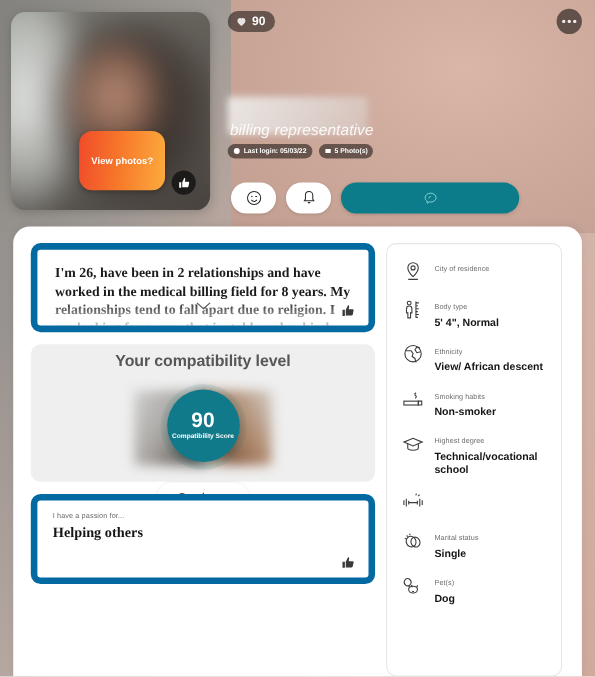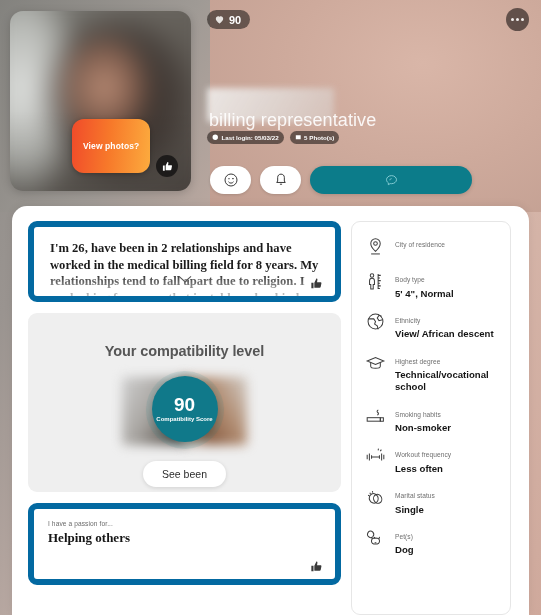--- a/index.html
+++ b/index.html
@@ -87,22 +87,22 @@
 
   
   #name-blur {
     position: absolute; left: 207px; top: 88px; width: 127px; height: 34px;
     background: linear-gradient(120deg, rgba(238,236,234,.92) 0%, rgba(224,216,212,.88) 55%, rgba(214,197,190,.8) 100%);
     filter: blur(3.2px);
     border-radius: 2px;
   }
   #job-title {
     position: absolute; left: 209px; top: 110px; width: 240px;
-    color: rgba(255,255,255,.9); font-size: 18px; font-weight: 400;
-    letter-spacing: .1px; white-space: nowrap;
+    color: rgba(255,255,255,.9); font-size: 14px; font-weight: 400;
+    letter-spacing: .1px; white-space: nowrap; font-style: italic;
   }
 
   
   #meta-row { position: absolute; left: 207px; top: 131px; display: flex; gap: 6px; }
   .chip {
     height: 13px; display: flex; align-items: center; gap: 3px;
     padding: 0 5px; border-radius: 7px;
     background: rgba(48,40,37,.66);
     color: #fff; font-size: 6.2px; font-weight: 700; white-space: nowrap;
   }
@@ -154,21 +154,21 @@
   #bio-chevron svg { width:16px; height:10px; stroke:#555; fill:none; stroke-width:1.6; }
   .like-corner {
     position: absolute; right: 12px; bottom: 7px; width: 13px; height: 13px;
     cursor: pointer;
   }
   .like-corner svg { width: 13px; height: 13px; fill: #3a3a3a; }
 
   
   #compat-card {
     background: #efefef; border: none; border-radius: 9px;
-    height: 179px; padding: 30px 0 0 0; text-align: center;
+    height: 125px; padding: 8px 0 0 0; text-align: center;
   }
   #compat-title { font-size: 14.5px; font-weight: 700; color: #565656; letter-spacing:-.1px; }
   #compat-visual { position: relative; height: 80px; margin-top: 12px; }
   .compat-photo {
     position: absolute; top: 6px; width: 66px; height: 68px; border-radius: 4px;
     filter: blur(5.5px);
   }
   #compat-photo-left {
     left: 94px;
     background: linear-gradient(120deg,#cfcfcf 0%, #a9a6a2 45%, #6e6862 75%, #3d3733 100%);
@@ -377,54 +377,50 @@
         </span>
         <span>
           <span class="detail-label">Ethnicity</span>
           <div class="detail-value">View/ African descent</div>
         </span>
       </div>
 
       <div class="detail-row">
         <span class="detail-icon">
           <svg viewBox="0 0 24 24">
-              <path d="M2.5 10.2L12 6.2l9.5 4-9.5 4z"></path>
-              <path d="M6.5 12v4.4c0 1.3 2.5 2.3 5.5 2.3s5.5-1 5.5-2.3V12"></path>
-            </svg>
-        </span>
-        <span>
-          <span class="detail-label">Highest degree</span>
-          <div class="detail-value">Technical/vocational school</div>
-        </span>
-      </div>
-
-      <div class="detail-row">
-        <span class="detail-icon">
-          <svg viewBox="0 0 24 24">
               <rect x="2.5" y="14.5" width="15" height="4"></rect>
               <path d="M17.5 14.5h3.5v4h-3.5z"></path>
               <path d="M14 11.5c1.6-.6 1.8-2 .6-2.9-1.2-.9-1-2.3.6-2.9"></path>
             </svg>
         </span>
         <span>
           <span class="detail-label">Smoking habits</span>
           <div class="detail-value">Non-smoker</div>
         </span>
       </div>
 
       <div class="detail-row">
         <span class="detail-icon">
           <svg viewBox="0 0 24 24">
+              <path d="M2.5 10.2L12 6.2l9.5 4-9.5 4z"></path>
+              <path d="M6.5 12v4.4c0 1.3 2.5 2.3 5.5 2.3s5.5-1 5.5-2.3V12"></path>
+            </svg>
+        </span>
+        <span>
+          <span class="detail-label">Highest degree</span>
+          <div class="detail-value">Technical/vocational school</div>
+        </span>
+      </div>
+
+      <div class="detail-row">
+        <span class="detail-icon">
+          <svg viewBox="0 0 24 24">
               <path d="M2.5 10v5M5 8.5v8M7.5 10.5v4M16.5 10.5v4M19 8.5v8M21.5 10v5M7.5 12.5h9"></path>
               <path d="M17.5 5.8l1.2-1.6M15 5l.4-2"></path>
             </svg>
-        </span>
-        <span>
-          <span class="detail-label">Workout frequency</span>
-          <div class="detail-value">Less often</div>
         </span>
       </div>
 
       <div class="detail-row">
         <span class="detail-icon">
           <svg viewBox="0 0 24 24">
               <ellipse cx="10" cy="13" rx="5" ry="5.6" transform="rotate(-25 10 13)"></ellipse>
               <ellipse cx="14.5" cy="13.5" rx="4.6" ry="5.2" transform="rotate(-25 14.5 13.5)"></ellipse>
               <path d="M5.5 6.5l.8 1.4M8.5 4.8l.3 1.6M3.5 9.5l1.5.5"></path>
             </svg>

